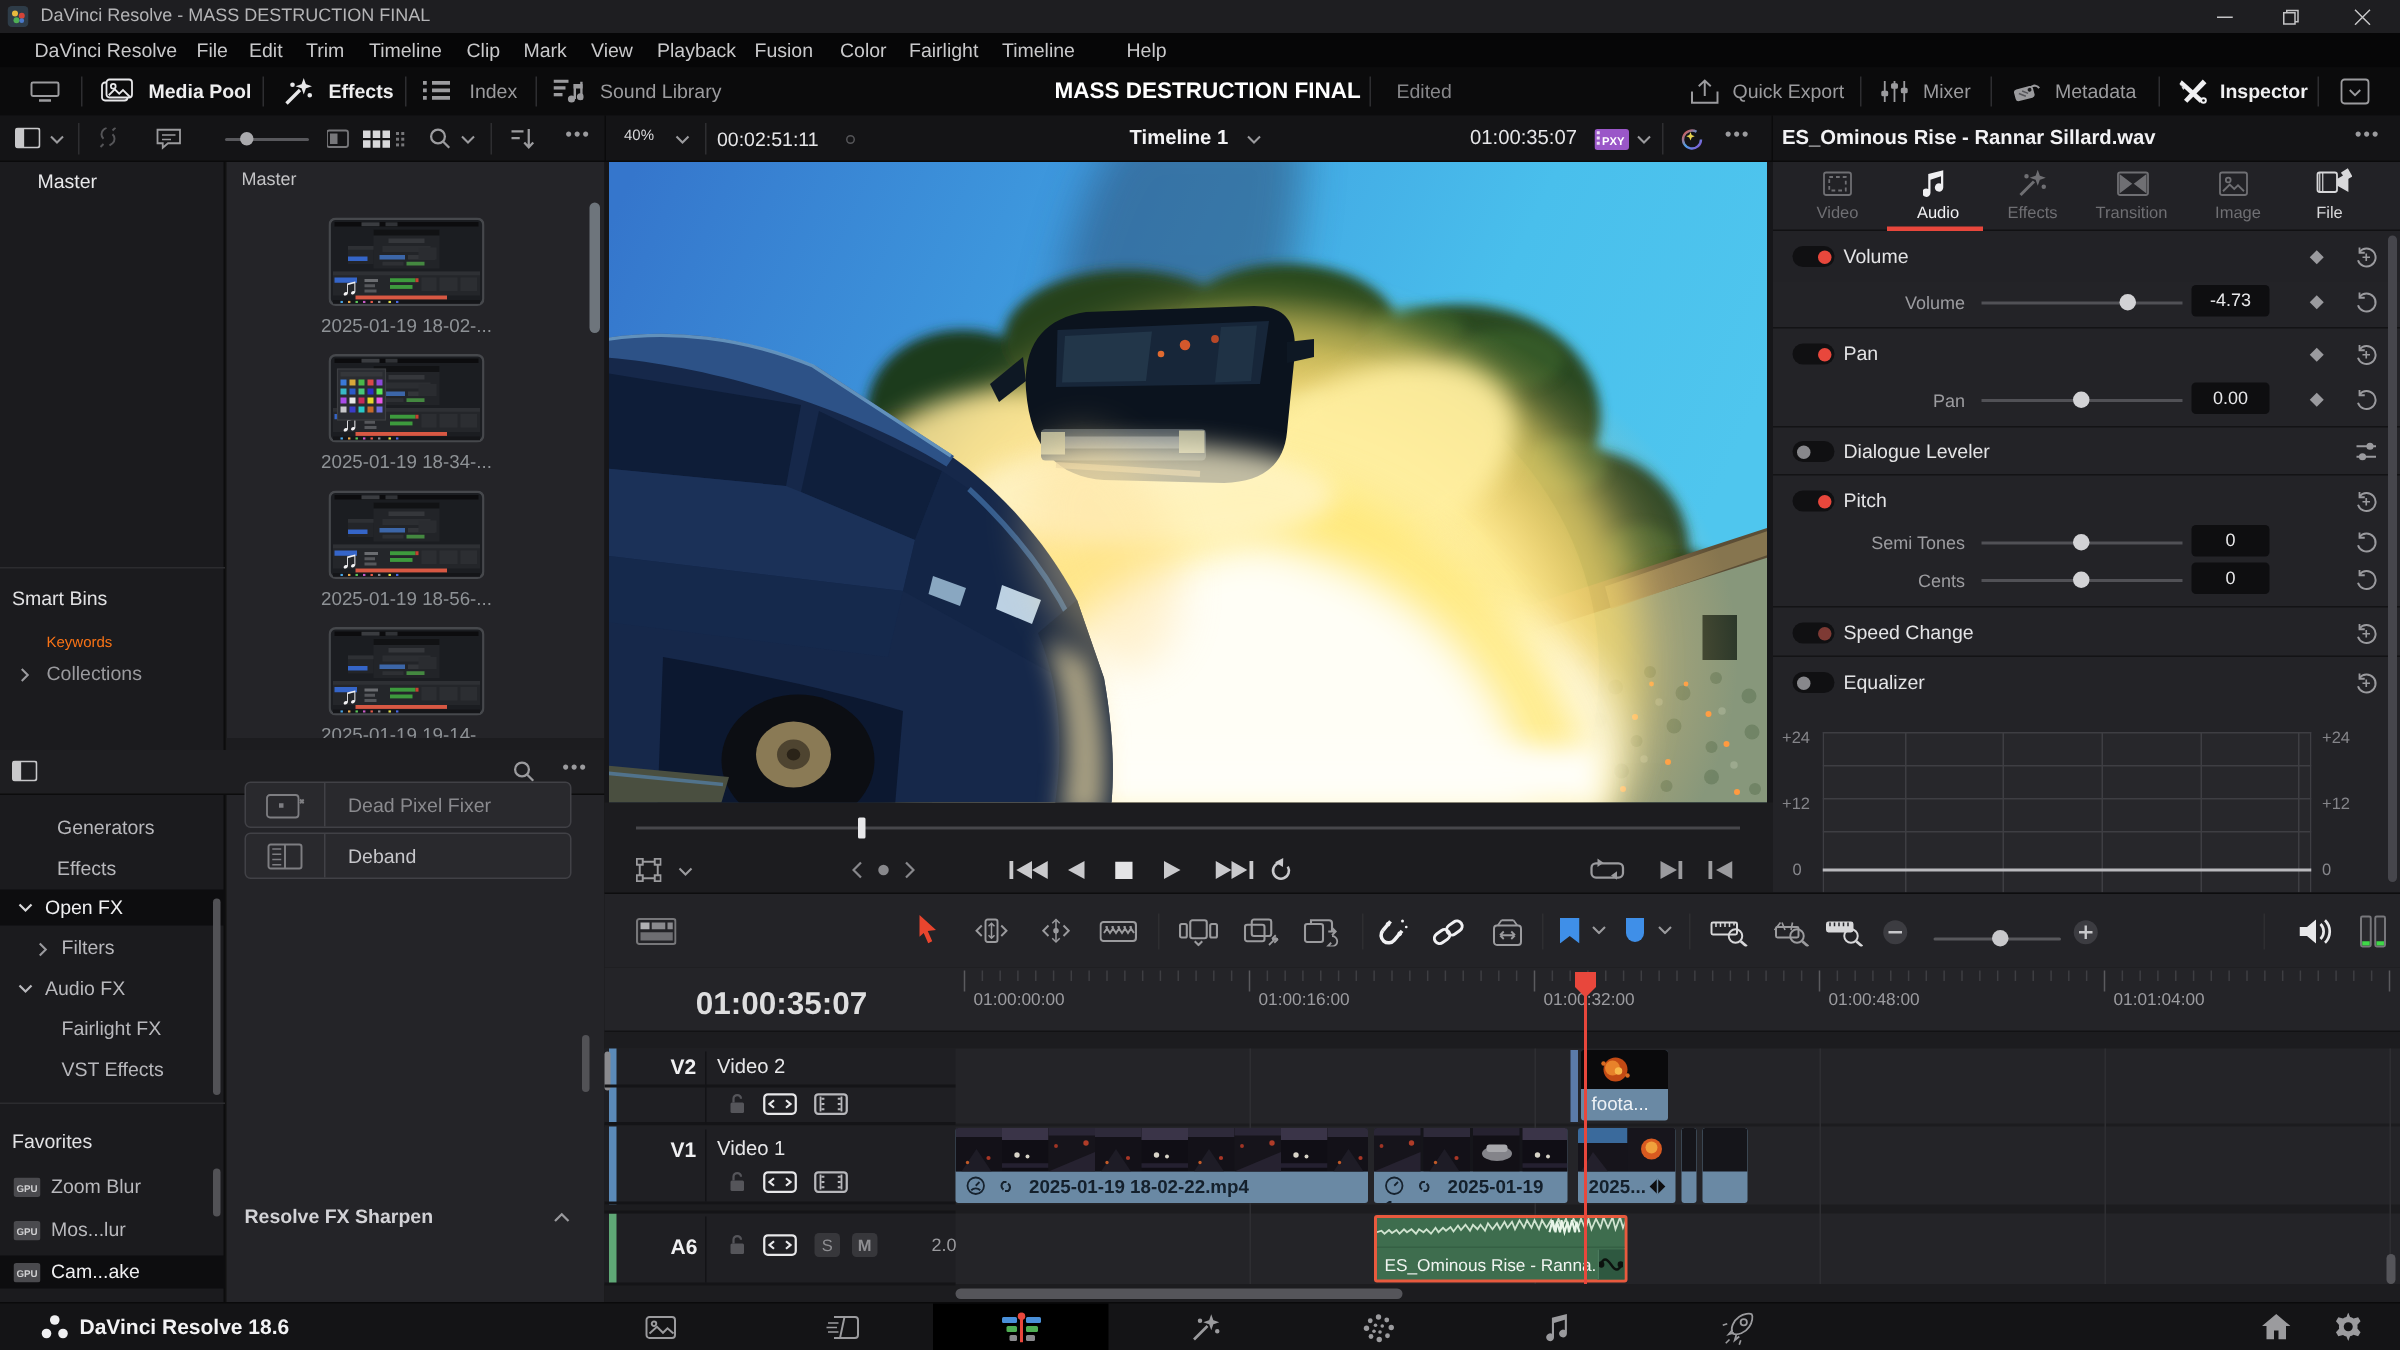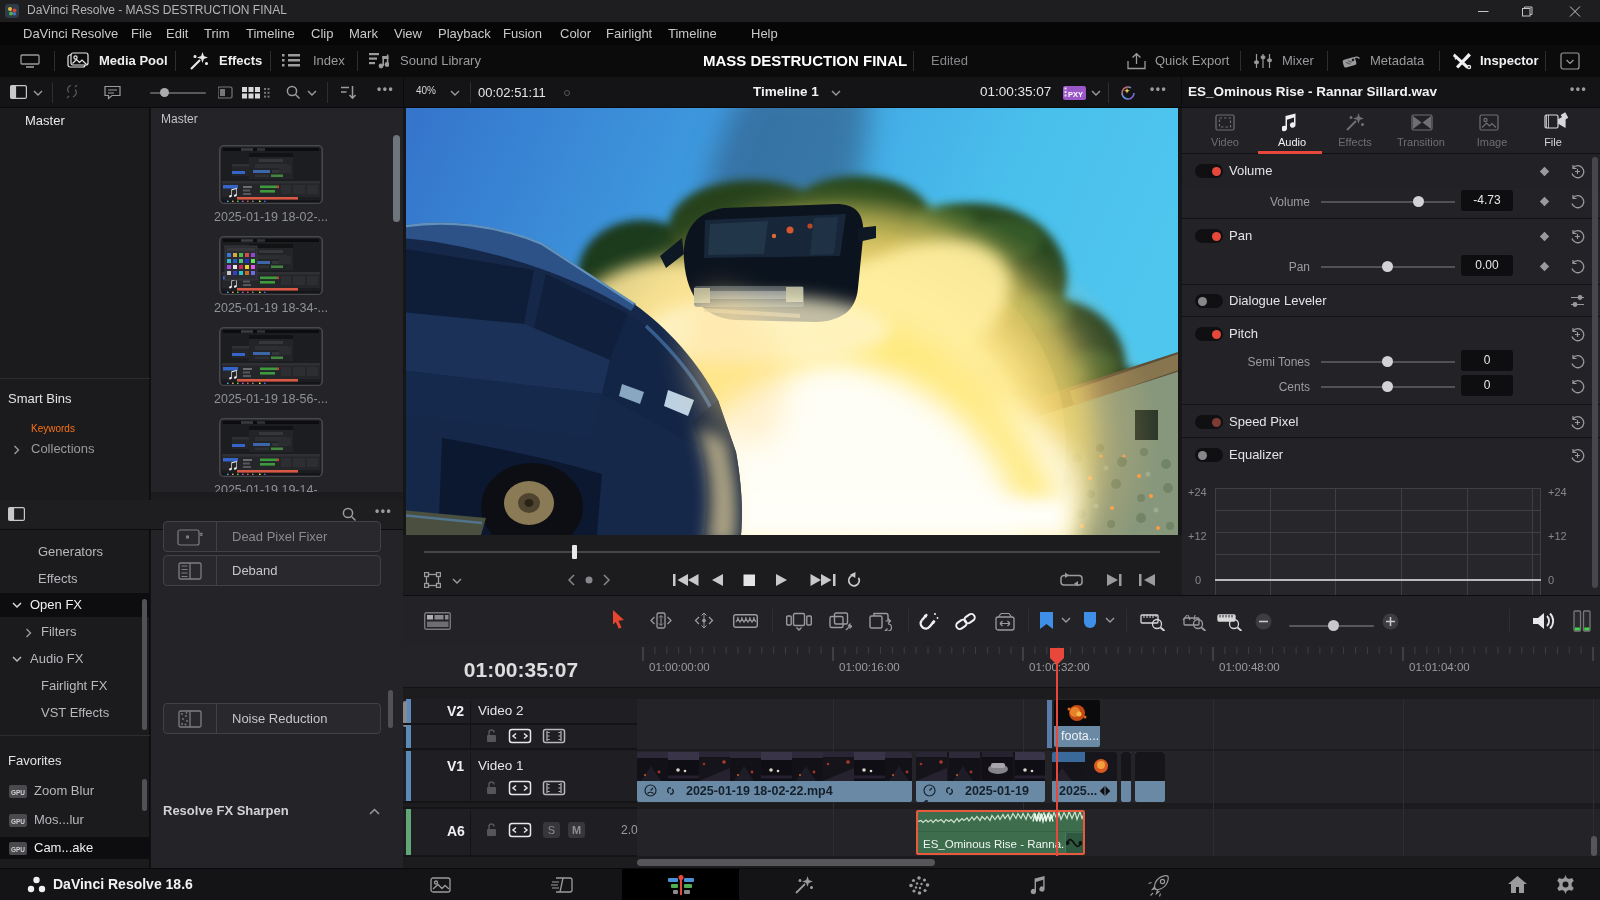--- a/index.html
+++ b/index.html
@@ -505,36 +505,20 @@
       <span class="fxlabel">Deband</span>
     </div>
     <div class="fxtile" style="top:-9px">
       <svg class="abs" style="left:13px;top:7px" width="26" height="17" viewBox="0 0 26 17" fill="none" stroke="#7e7e82" stroke-width="1.2">
         <rect x="1" y="1" width="21" height="15" rx="2"></rect>
         <rect x="9" y="6.5" width="3" height="3" fill="#7e7e82" stroke="none"></rect>
         <path d="M23 4 l2.5 2.5 M25.5 4 L23 6.5" stroke-width="1.4"></path>
       </svg>
       <span class="fxlabel" style="color:#8a8a8e">Dead Pixel Fixer</span>
     </div>
-    <div class="fxtile" style="top:173px">
-      <svg class="abs" style="left:14px;top:6px" width="24" height="18" viewBox="0 0 24 18" fill="none" stroke="#7e7e82" stroke-width="1.3">
-        <rect x="1" y="1" width="22" height="16" rx="1.5"></rect>
-        <path d="M12 1 v16"></path>
-        <g fill="#7e7e82" stroke="none">
-          <circle cx="4" cy="4" r="0.9"></circle>
-          <circle cx="8" cy="6" r="0.9"></circle>
-          <circle cx="5" cy="9" r="0.9"></circle>
-          <circle cx="9" cy="11" r="0.9"></circle>
-          <circle cx="4" cy="14" r="0.9"></circle>
-          <circle cx="7.5" cy="14.5" r="0.9"></circle>
-          <circle cx="8.5" cy="2.8" r="0.9"></circle>
-        </g>
-      </svg>
-      <span class="fxlabel">Noise Reduction</span>
-    </div>
     <div class="abs" style="left:12px;top:273px;color:#d2d2d6;font-weight:bold">Resolve FX Sharpen</div>
     <svg class="abs" style="left:218px;top:278px" width="11" height="7" viewBox="0 0 11 7" fill="none" stroke="#9a9a9e" stroke-width="1.5">
       <path d="M1 6 l4.5-4.5 4.5 4.5"></path>
     </svg>
     <div class="abs" style="left:237px;top:160px;width:5px;height:38px;background:#525256;border-radius:3px"></div>
   </div>
   <div class="abs" id="viewer">
     <svg class="abs" style="left:3px;top:0" width="772" height="427" viewBox="0 0 772 427">
       <defs>
         <linearGradient id="sky" x1="0" y1="0.1" x2="1" y2="0.35">
@@ -837,21 +821,21 @@
     <div class="abs rowlbl" style="left:0px;top:272px;width:128px">Cents</div>
     <div class="abs slider" style="left:139px;top:278px;width:134px"></div>
     <div class="abs knob" style="left:200px;top:273px"></div>
     <div class="abs valbox" style="left:279px;top:267px">0</div>
     <svg class="abs" style="left:388px;top:271px" width="15" height="15" viewBox="0 0 15 15" fill="none" stroke="#9a9a9e" stroke-width="1.3">
       <path d="M3 4 a6 6 0 1 1 -1 5.5"></path>
       <path d="M3 1 v3.5 h3.5" stroke-width="1.2"></path>
     </svg>
     <div class="abs secdiv" style="top:296px"></div>
     <div class="abs" style="left:13px;top:307px"><span class="tog dim"></span></div>
-    <div class="abs seclbl" style="left:47px;top:306px">Speed Pixel</div>
+    <div class="abs seclbl" style="left:47px;top:306px">Speed Change</div>
     <svg class="abs" style="left:388px;top:307px" width="15" height="15" viewBox="0 0 15 15" fill="none" stroke="#9a9a9e" stroke-width="1.3">
       <path d="M3 4 a6 6 0 1 1 -1 5.5"></path>
       <path d="M3 1 v3.5 h3.5" stroke-width="1.2"></path>
       <path d="M7.5 5 v5 M5 7.5 h5" stroke-width="1.1"></path>
     </svg>
     <div class="abs secdiv" style="top:329px"></div>
     <div class="abs" style="left:13px;top:340px"><span class="tog"></span></div>
     <div class="abs seclbl" style="left:47px;top:339px">Equalizer</div>
     <svg class="abs" style="left:388px;top:340px" width="15" height="15" viewBox="0 0 15 15" fill="none" stroke="#9a9a9e" stroke-width="1.3">
       <path d="M3 4 a6 6 0 1 1 -1 5.5"></path>
@@ -1133,21 +1117,21 @@
     <div class="clip" style="left:718px;top:107px;width:10px">
       <div class="cthumbs"></div>
       <div class="clabel"></div>
     </div>
     <div class="clip" style="left:732px;top:107px;width:30px">
       <div class="cthumbs"></div>
       <div class="clabel"></div>
     </div>
 
     <div class="abs" style="left:644px;top:55px;width:5px;height:48px;background:#5b7ba9"></div>
-    <div class="clip" style="left:651px;top:55px;width:46px;height:47px">
+    <div class="clip" style="left:651px;top:55px;width:58px;height:47px">
       <div class="cthumbs" style="height:26px;background:#0a0a0c"><svg width="46" height="26" viewBox="0 0 46 26">
           <rect width="46" height="26" fill="#0a0a0c"></rect>
           <circle cx="23" cy="13" r="8" fill="#c24a14"></circle>
           <circle cx="21" cy="12" r="5" fill="#e8822a"></circle>
           <circle cx="25" cy="14" r="2.5" fill="#f8b84a"></circle>
           <circle cx="15" cy="9" r="1.5" fill="#d86a20"></circle>
           <circle cx="31" cy="17" r="1.5" fill="#d86a20"></circle>
         </svg></div>
       <div class="clabel" style="top:26px;color:#eef2f6;font-weight:normal">foota...</div>
     </div>

